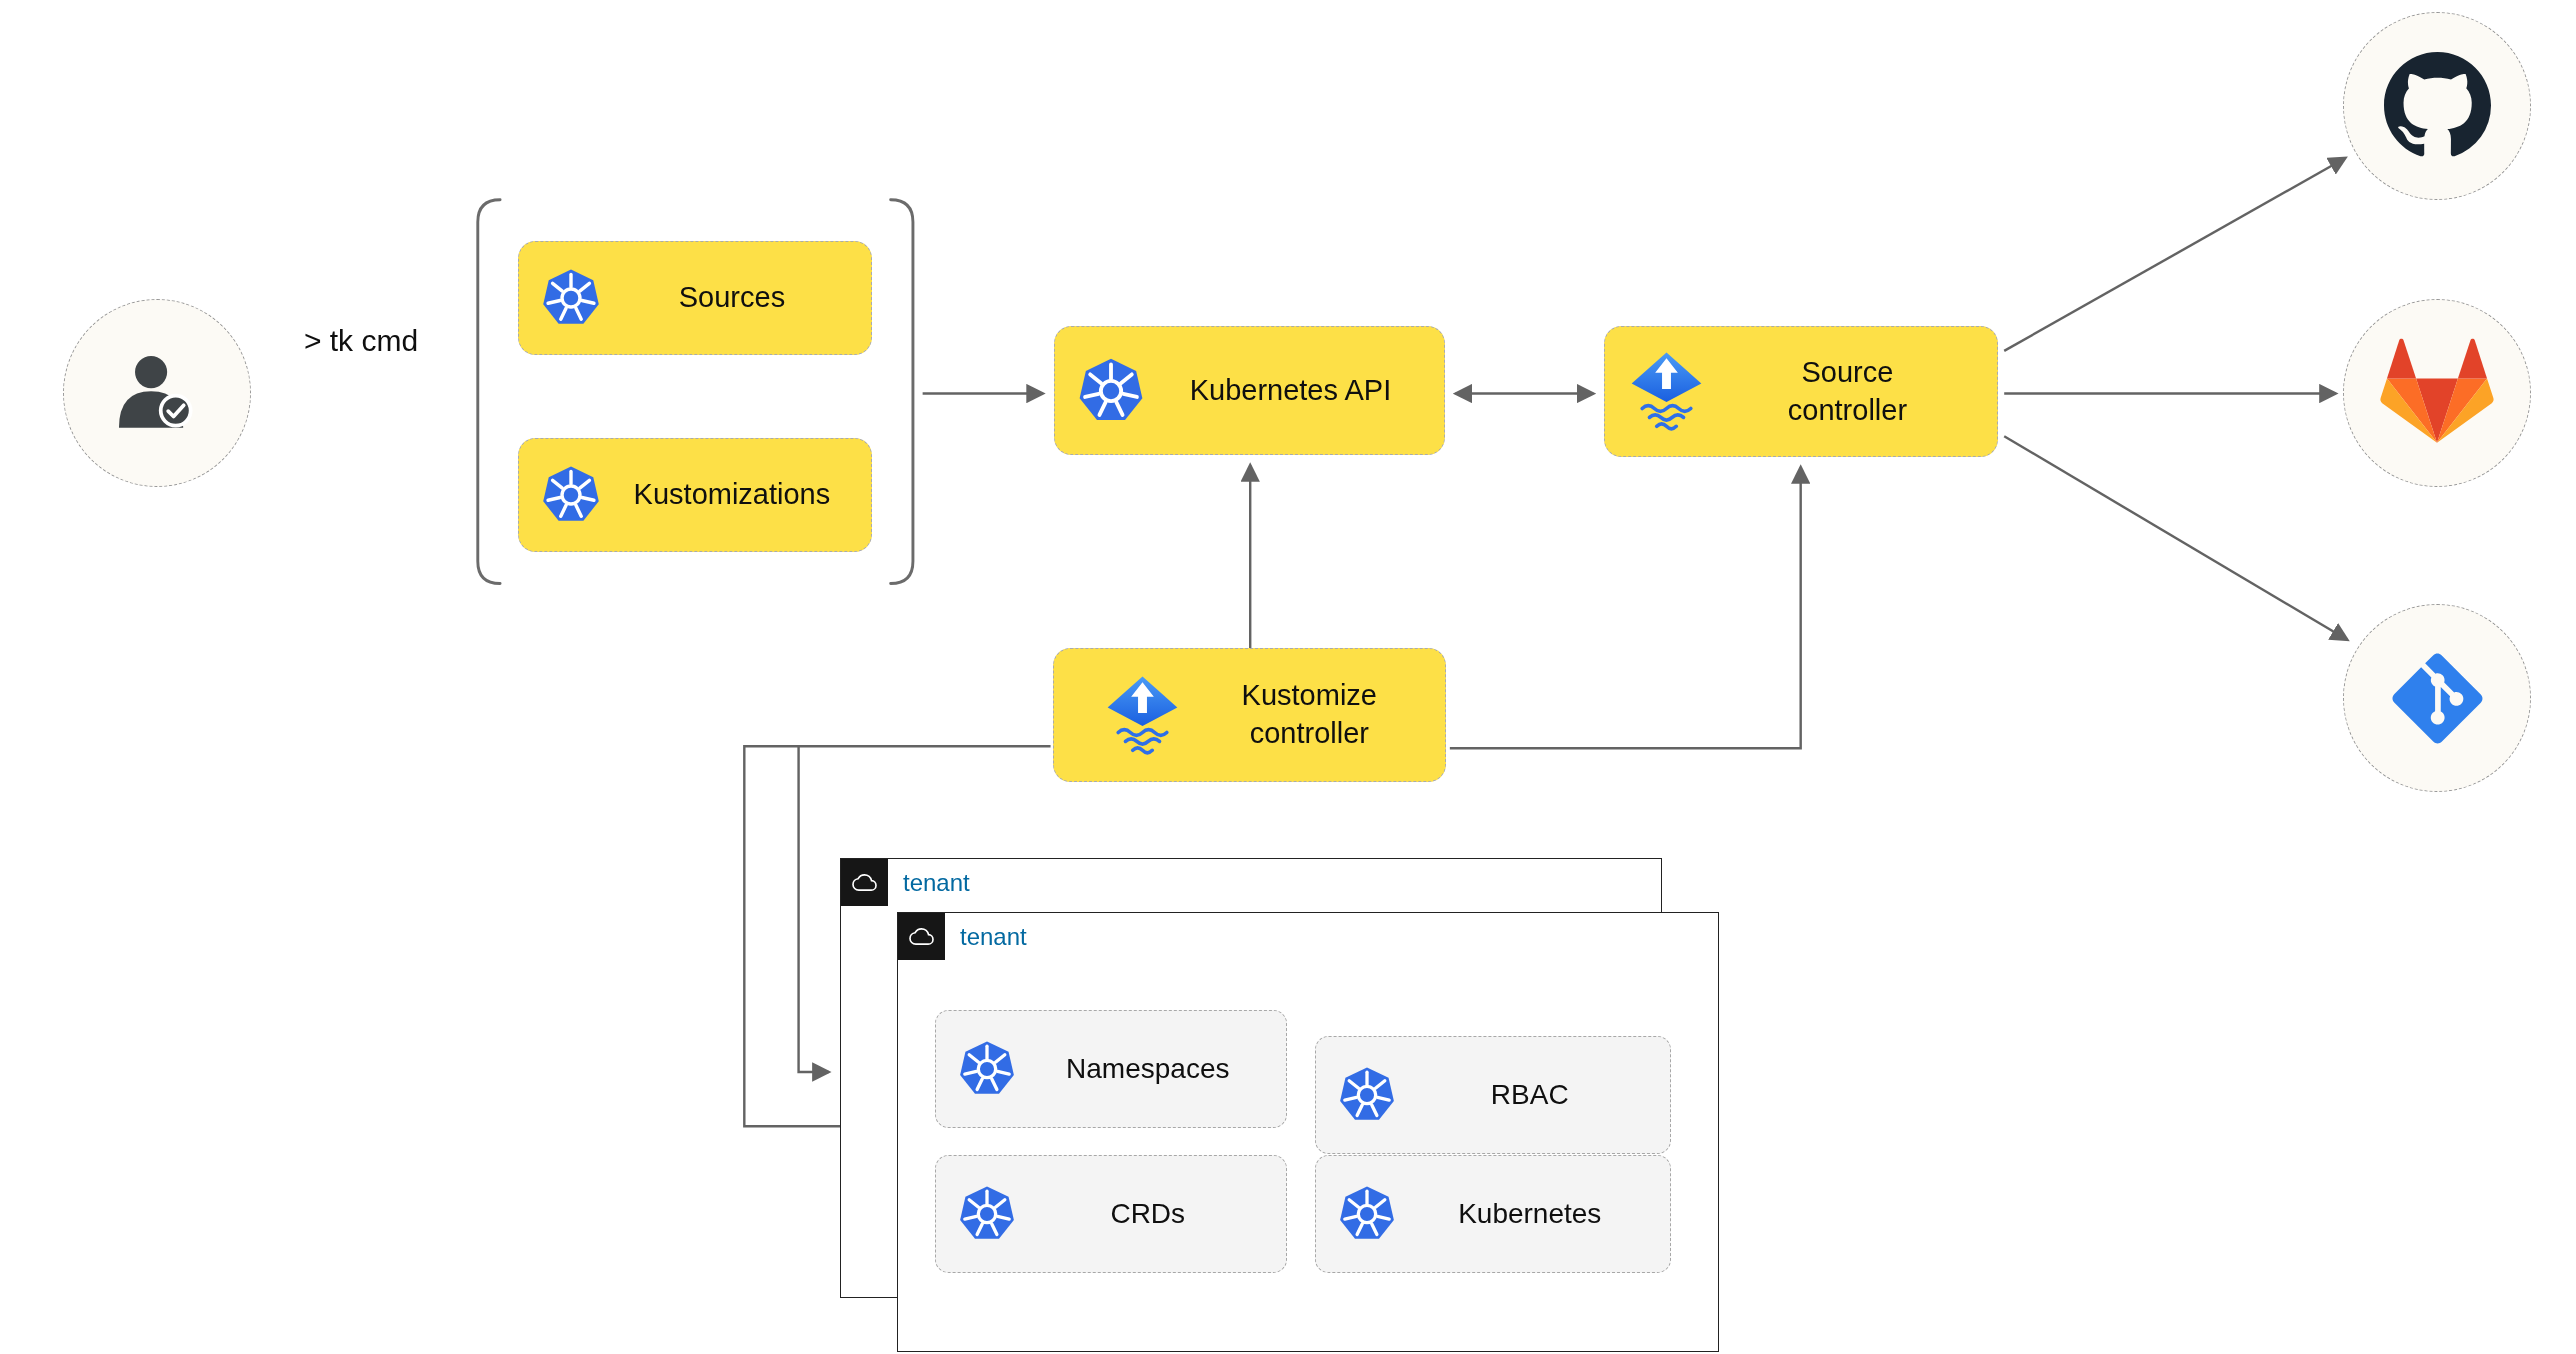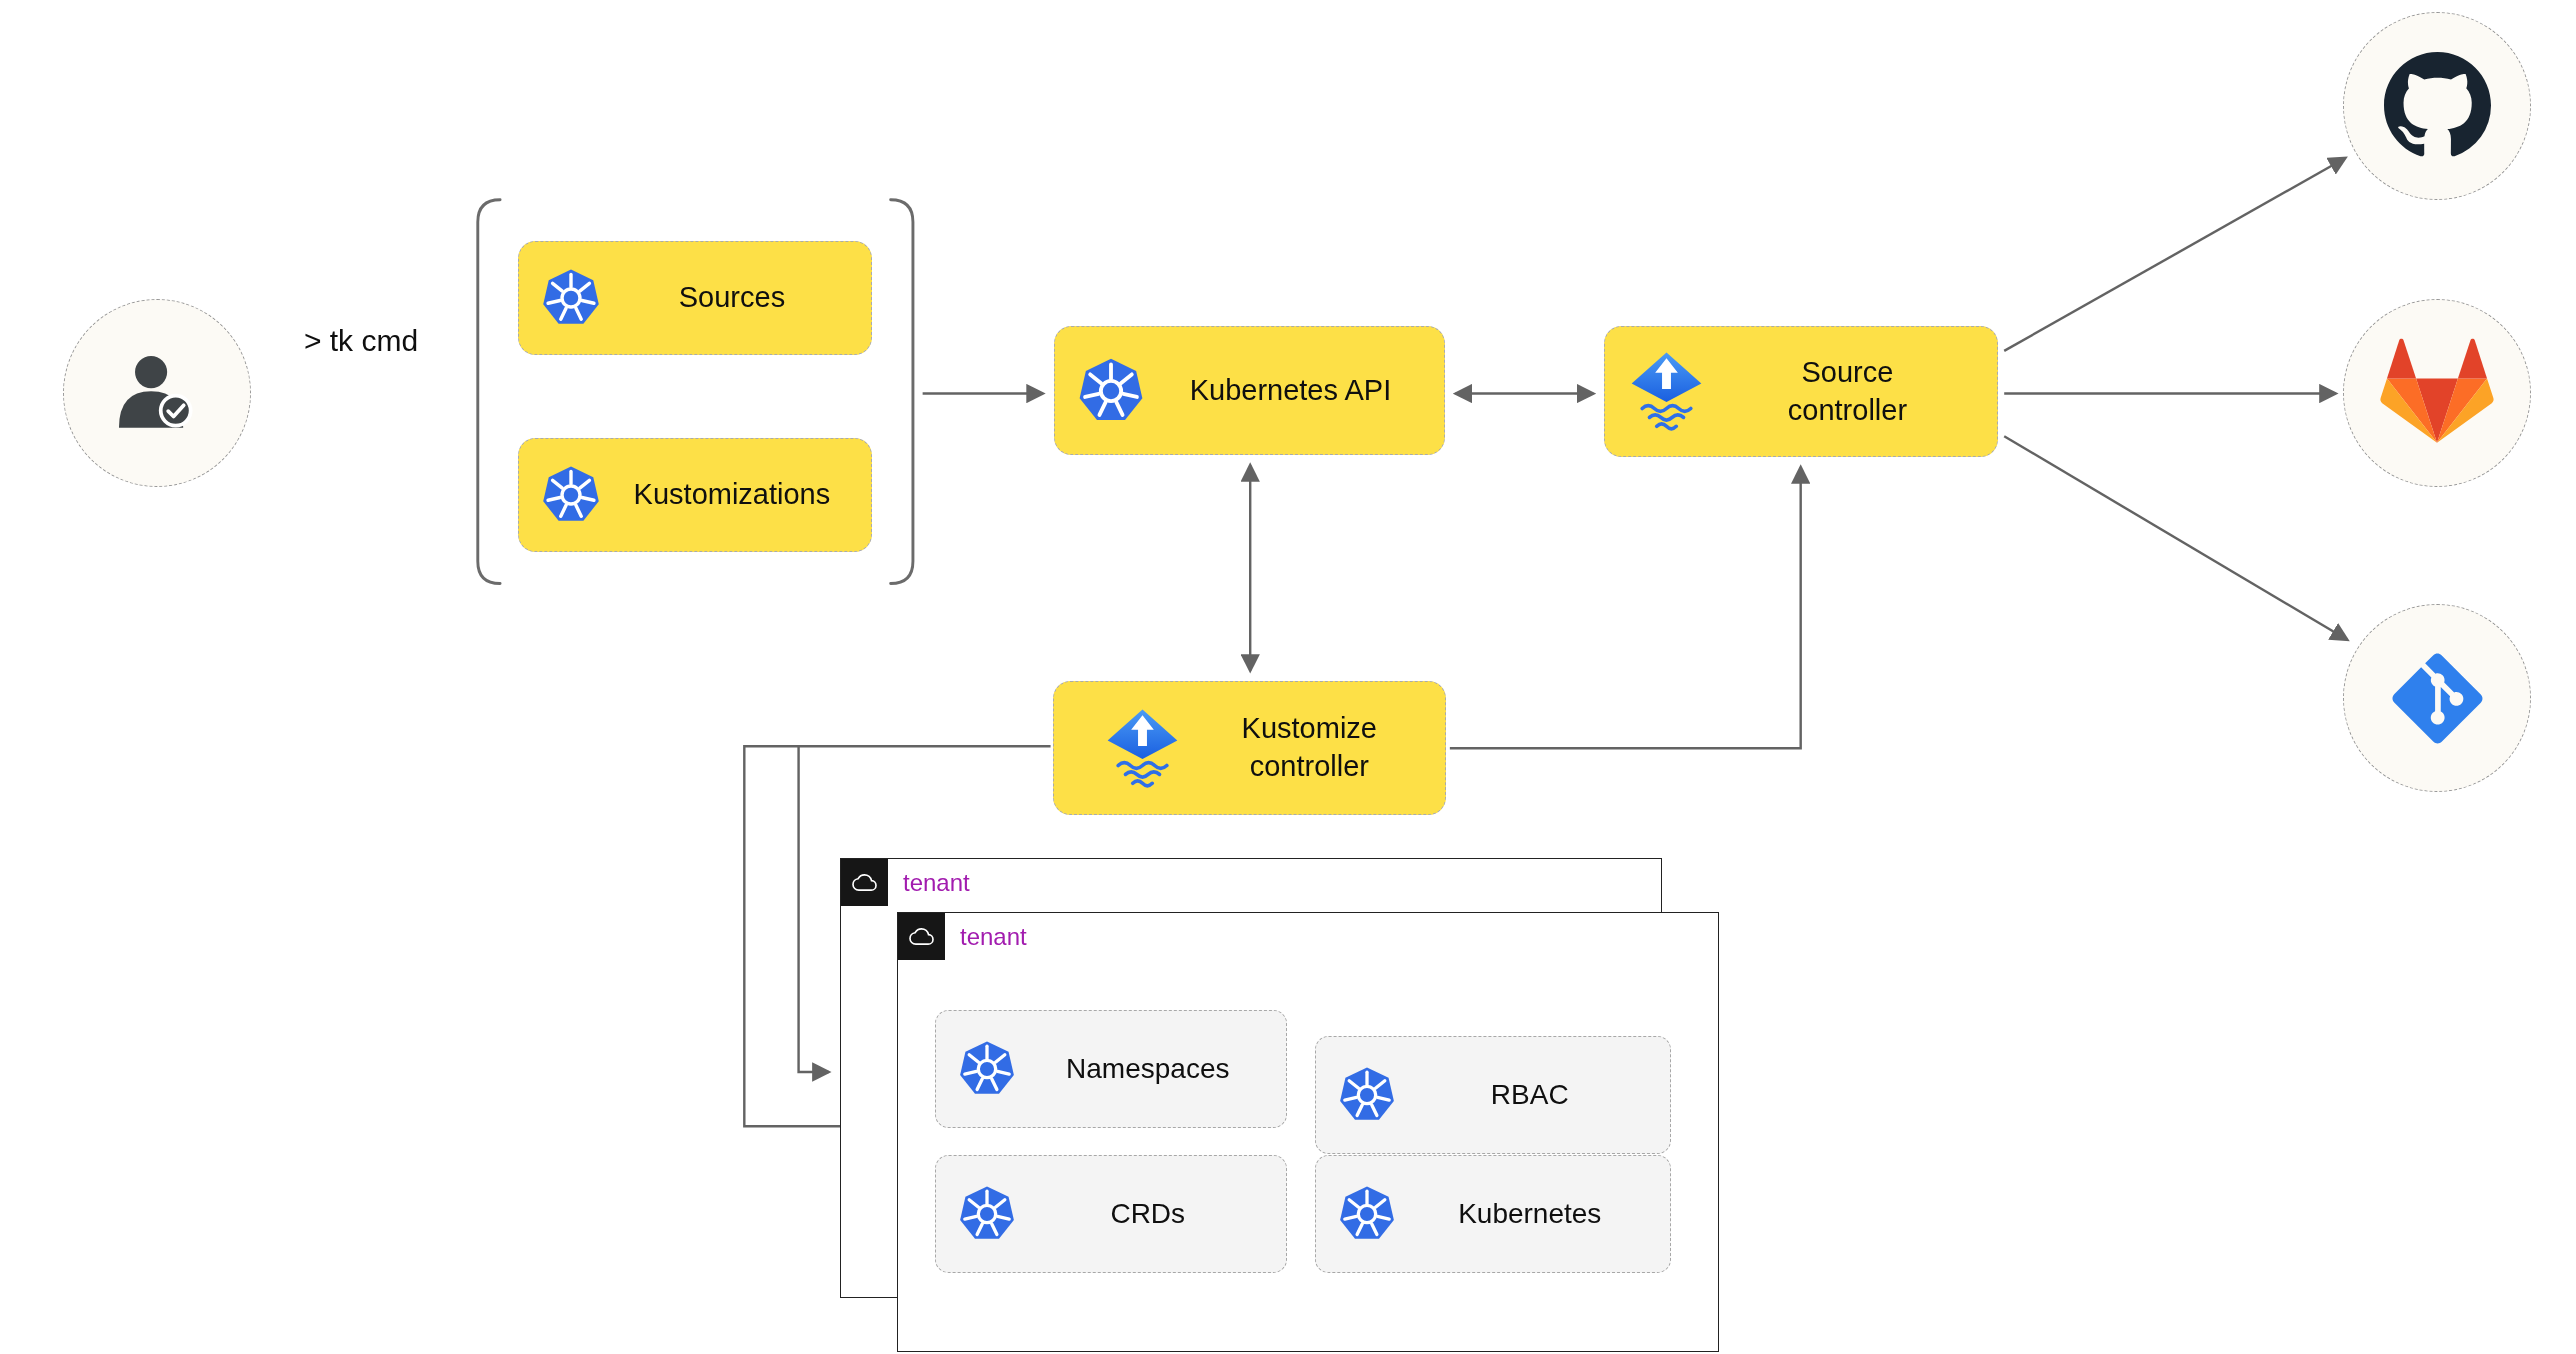--- a/index.html
+++ b/index.html
@@ -57,21 +57,21 @@
     box-sizing: border-box;
   }
   .tenant-tab {
     position: absolute; left: 0; top: 0;
     width: 47px; height: 47px;
     background: #161616;
     display: flex; align-items: center; justify-content: center;
   }
   .tenant-name {
     position: absolute; left: 62px; top: 0; height: 47px;
-    line-height: 47px; font-size: 24px; color: #a21caf;
+    line-height: 47px; font-size: 24px; color: #0369a1;
   }
   .item {
     position: absolute;
     width: 352px; height: 118px;
     display: flex; align-items: center; gap: 11.6px;
     padding: 0 19.4px 0 21.3px;
     background: #f4f4f4;
     border: 1.9px dashed #a8a8a8;
     border-radius: 13.6px;
     box-sizing: border-box;
@@ -196,21 +196,21 @@
     <span class="lbl">Kubernetes API</span>
   </div>
 
   <div class="node narrow" style="left:1604px; top:326px; width:394px; height:131px;">
     <svg class="ic" width="81" height="81" viewBox="0 0 84 84">
         <use href="#ic-flux"></use>
       </svg>
     <span class="lbl"><span class="lbl-inner">Source controller</span></span>
   </div>
 
-  <div class="node narrow" style="left:1053px; top:681px; width:393px; height:134px;padding-left:48px;">
+  <div class="node narrow" style="left:1053px; top:648px; width:393px; height:134px;padding-left:48px;">
     <svg class="ic" width="81" height="81" viewBox="0 0 84 84">
         <use href="#ic-flux"></use>
       </svg>
     <span class="lbl"><span class="lbl-inner">Kustomize controller</span></span>
   </div>
 
   <div class="circle" style="left:2343px; top:11.6px;">
     <svg class="ic" width="107" height="107" viewBox="0 0 110 110">
         <use href="#ic-github"></use>
       </svg>

